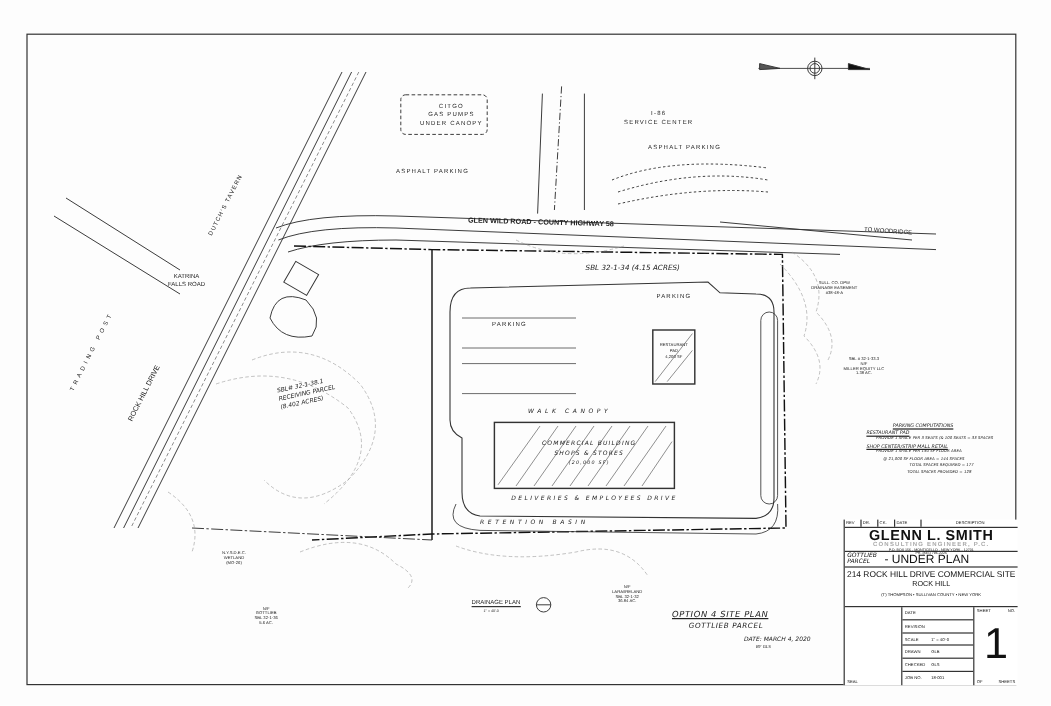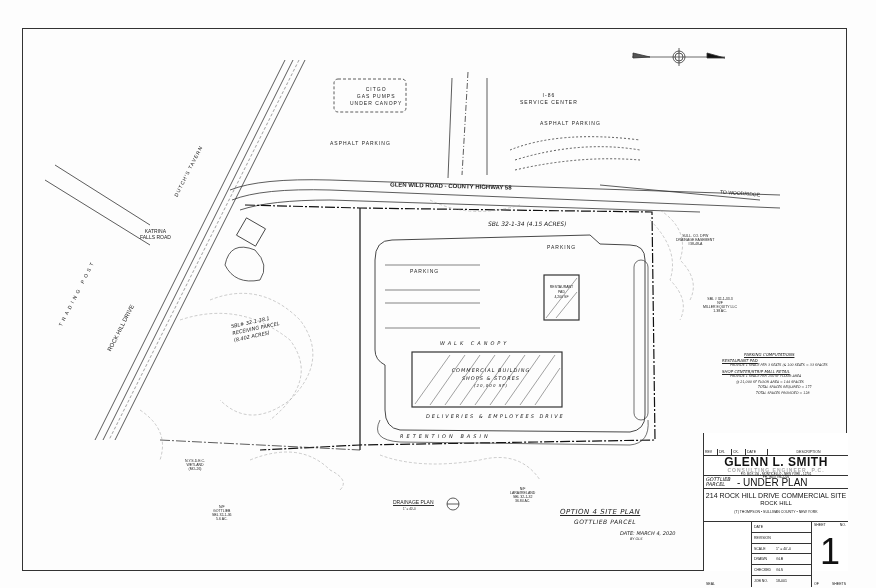--- a/index.html
+++ b/index.html
@@ -4,21 +4,21 @@
 <style>
   html, body { margin:0; padding:0; background:#fff; }
   body { width:876px; height:588px; position:relative; overflow:hidden; font-family:"Liberation Sans", sans-serif; color:#111; }
   .sheet { position:absolute; left:0; top:0; width:876px; height:588px; background:#fdfdfd; }
   .border { position:absolute; left:22px; top:28px; width:825px; height:543px; border:1px solid #333; box-sizing:border-box; }
   svg.plan { position:absolute; left:0; top:0; }
   .lbl { position:absolute; font-size:5px; letter-spacing:1px; color:#222; white-space:nowrap; }
   .hand { font-family:"DejaVu Sans", sans-serif; font-style:italic; }
   
   .tb { position:absolute; left:703px; top:433px; width:144px; height:138px; border-left:1px solid #333; font-size:4px; background:#fff; }
-  .tb .row { position:absolute; left:0; width:144px; border-bottom:1px solid #333; box-sizing:border-box;margin-top:16px; }
+  .tb .row { position:absolute; left:0; width:144px; border-bottom:1px solid #333; box-sizing:border-box; }
   .tb .rev { top:0; height:7px; display:flex; }
   .tb .rev span { border-right:1px solid #333; padding-left:1px; font-size:3.5px; line-height:7px; }
   .tb .firm { top:7px; height:20px; text-align:center; }
   .tb .firm .name { font-weight:bold; font-size:12px; line-height:12px; letter-spacing:0.5px; }
   .tb .firm .sub { font-size:5px; color:#aaa; font-weight:bold; letter-spacing:1px; line-height:5px; }
   .tb .firm .addr { font-size:3px; line-height:3px; }
   .tb .titl { top:27px; height:13px; }
   .tb .titl .hw { position:absolute; left:2px; top:1px; font-size:5px; line-height:5px; font-style:italic; }
   .tb .titl .main { position:absolute; left:33px; top:1px; font-size:10px; line-height:11px; }
   .tb .proj { top:40px; height:33px; text-align:center; }

